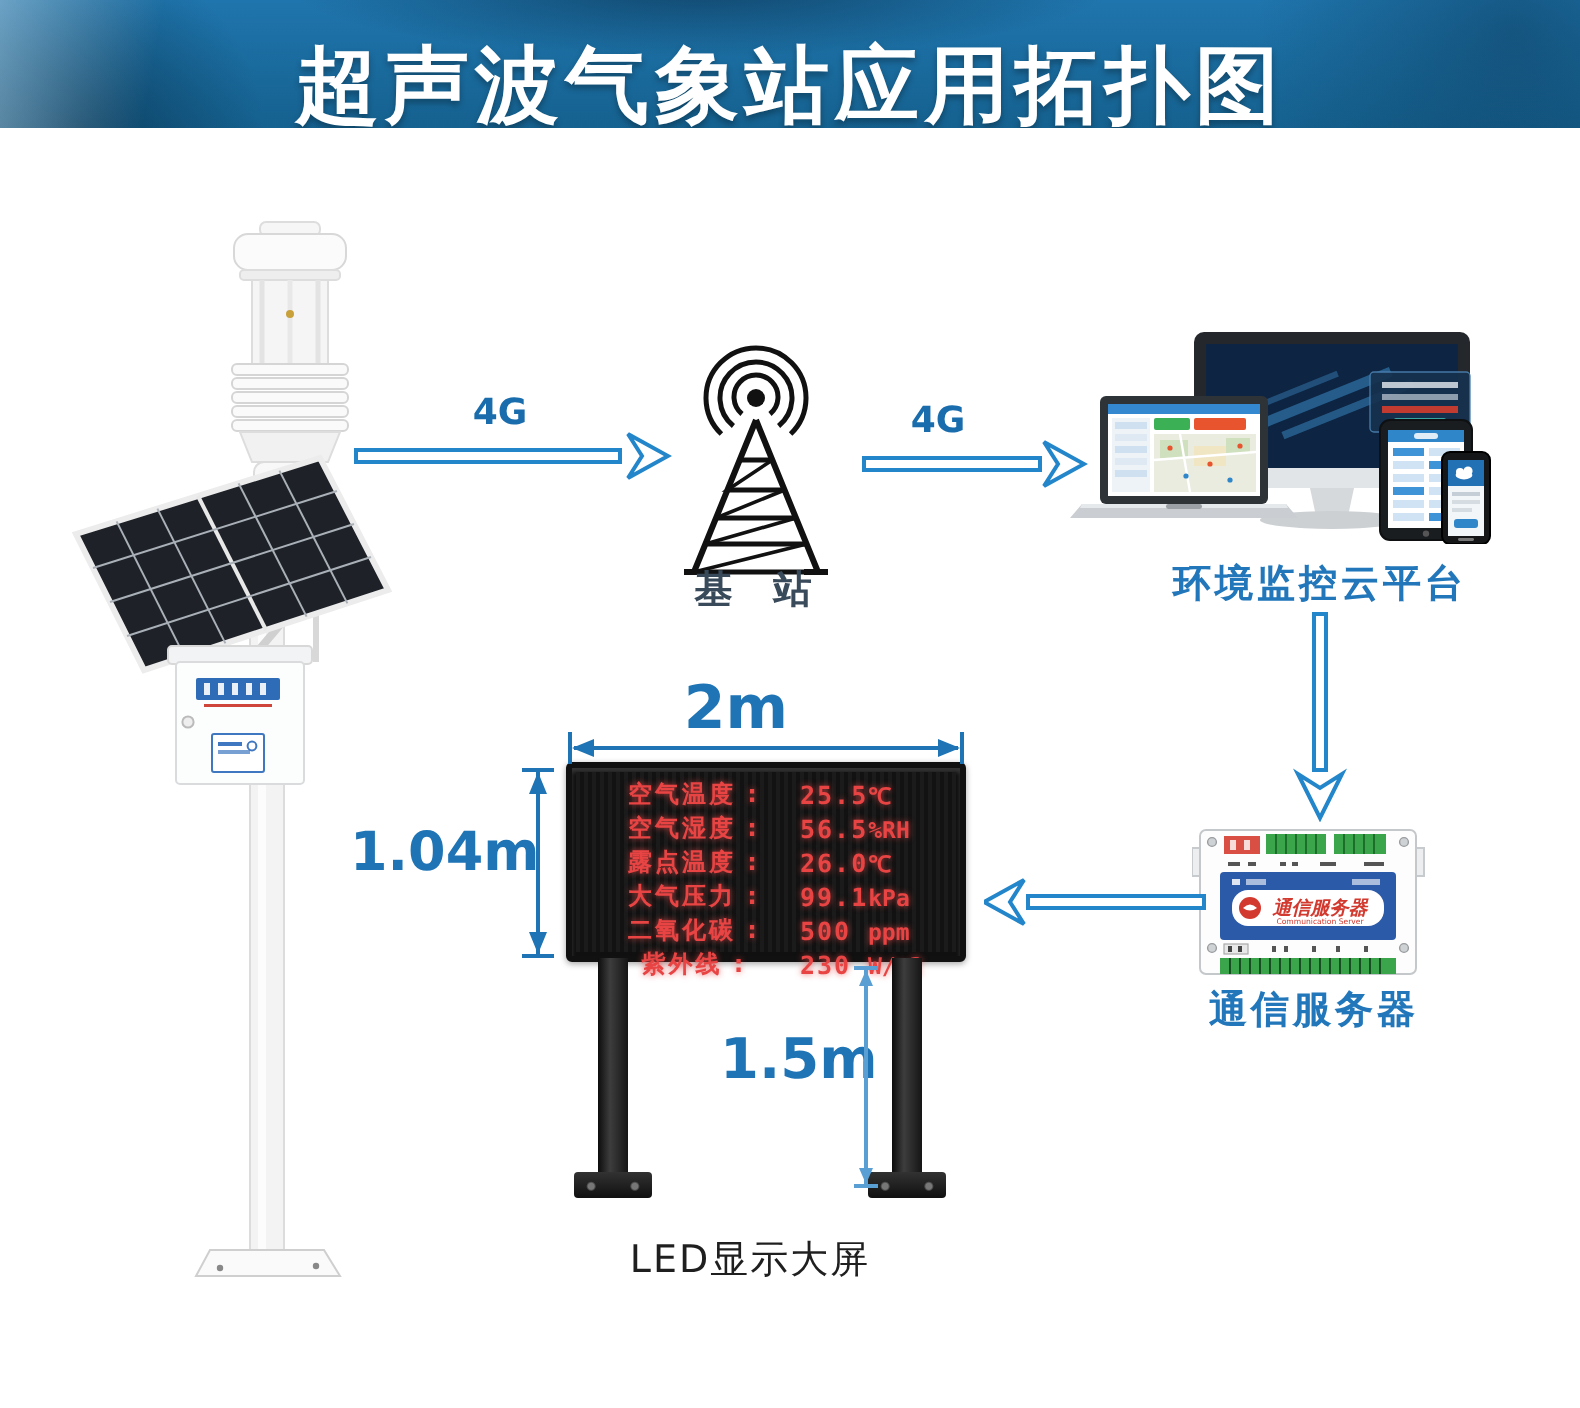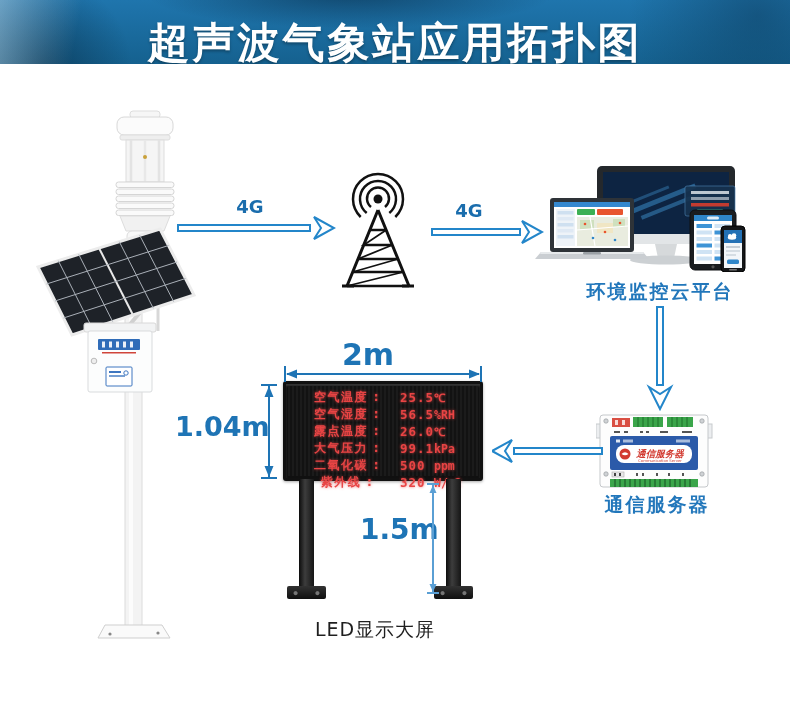--- a/index.html
+++ b/index.html
@@ -135,20 +135,21 @@
       <path d="M41.7,55 A18,18 0 1 1 64.3,55"></path>
       <path d="M35.7,59 A25,25 0 1 1 70.3,59"></path>
     </g>
     <g stroke="#111" fill="none">
       <path d="M53,52 L22,128 M53,52 L84,128" stroke-width="3"></path>
       <path d="M44.8,72 L61.2,72 M38.7,87 L67.3,87 M33,101 L73,101 M27.7,114 L78.3,114 M22,128 L84,128" stroke-width="2.5"></path>
       <path d="M61.2,72 L38.7,87 L67.3,87 L33,101 L73,101 L27.7,114 L78.3,114 L22,128" stroke-width="1.8"></path>
       <path d="M17,128 L29,128 M77,128 L89,128" stroke-width="3"></path>
     </g>
   </svg>
+  <div class="abs bs-label" style="left:328px;top:282px;width:104px;">基 站</div>
 
   <div class="abs link-label" style="left:444px;top:200px;width:50px;">4G</div>
   <svg class="abs" style="left:430px;top:218px;" width="114" height="28" viewBox="0 0 114 28">
     <rect x="2" y="11" width="88" height="6" fill="#fff" stroke="#2386ca" stroke-width="2"></rect>
     <polygon points="92,3 112,14 92,25 99,14" fill="#fff" stroke="#2386ca" stroke-width="2" stroke-linejoin="miter"></polygon>
   </svg>
 
   <svg class="abs" style="left:535px;top:160px;" width="250" height="112" viewBox="0 0 250 112">
 
     <g>
@@ -317,21 +318,21 @@
         <span class="led-value">99.1</span>
         <span class="led-unit">kPa</span>
       </div>
       <div class="led-row">
         <span class="led-label">二氧化碳 :</span>
         <span class="led-value">500</span>
         <span class="led-unit">ppm</span>
       </div>
       <div class="led-row">
         <span class="led-label">紫外线 :</span>
-        <span class="led-value">320</span>
+        <span class="led-value">230</span>
         <span class="led-unit">W/m2</span>
       </div>
     </div>
   </div>
   <div class="abs led-pole" style="left:299px;"></div>
   <div class="abs led-pole" style="left:446px;"></div>
   <div class="abs led-pole-base" style="left:287px;"></div>
   <div class="abs led-pole-base" style="left:434px;"></div>
 
   <div class="abs dim-label" style="left:323px;top:337px;width:90px;text-align:center;font-size:30px;">2m</div>

